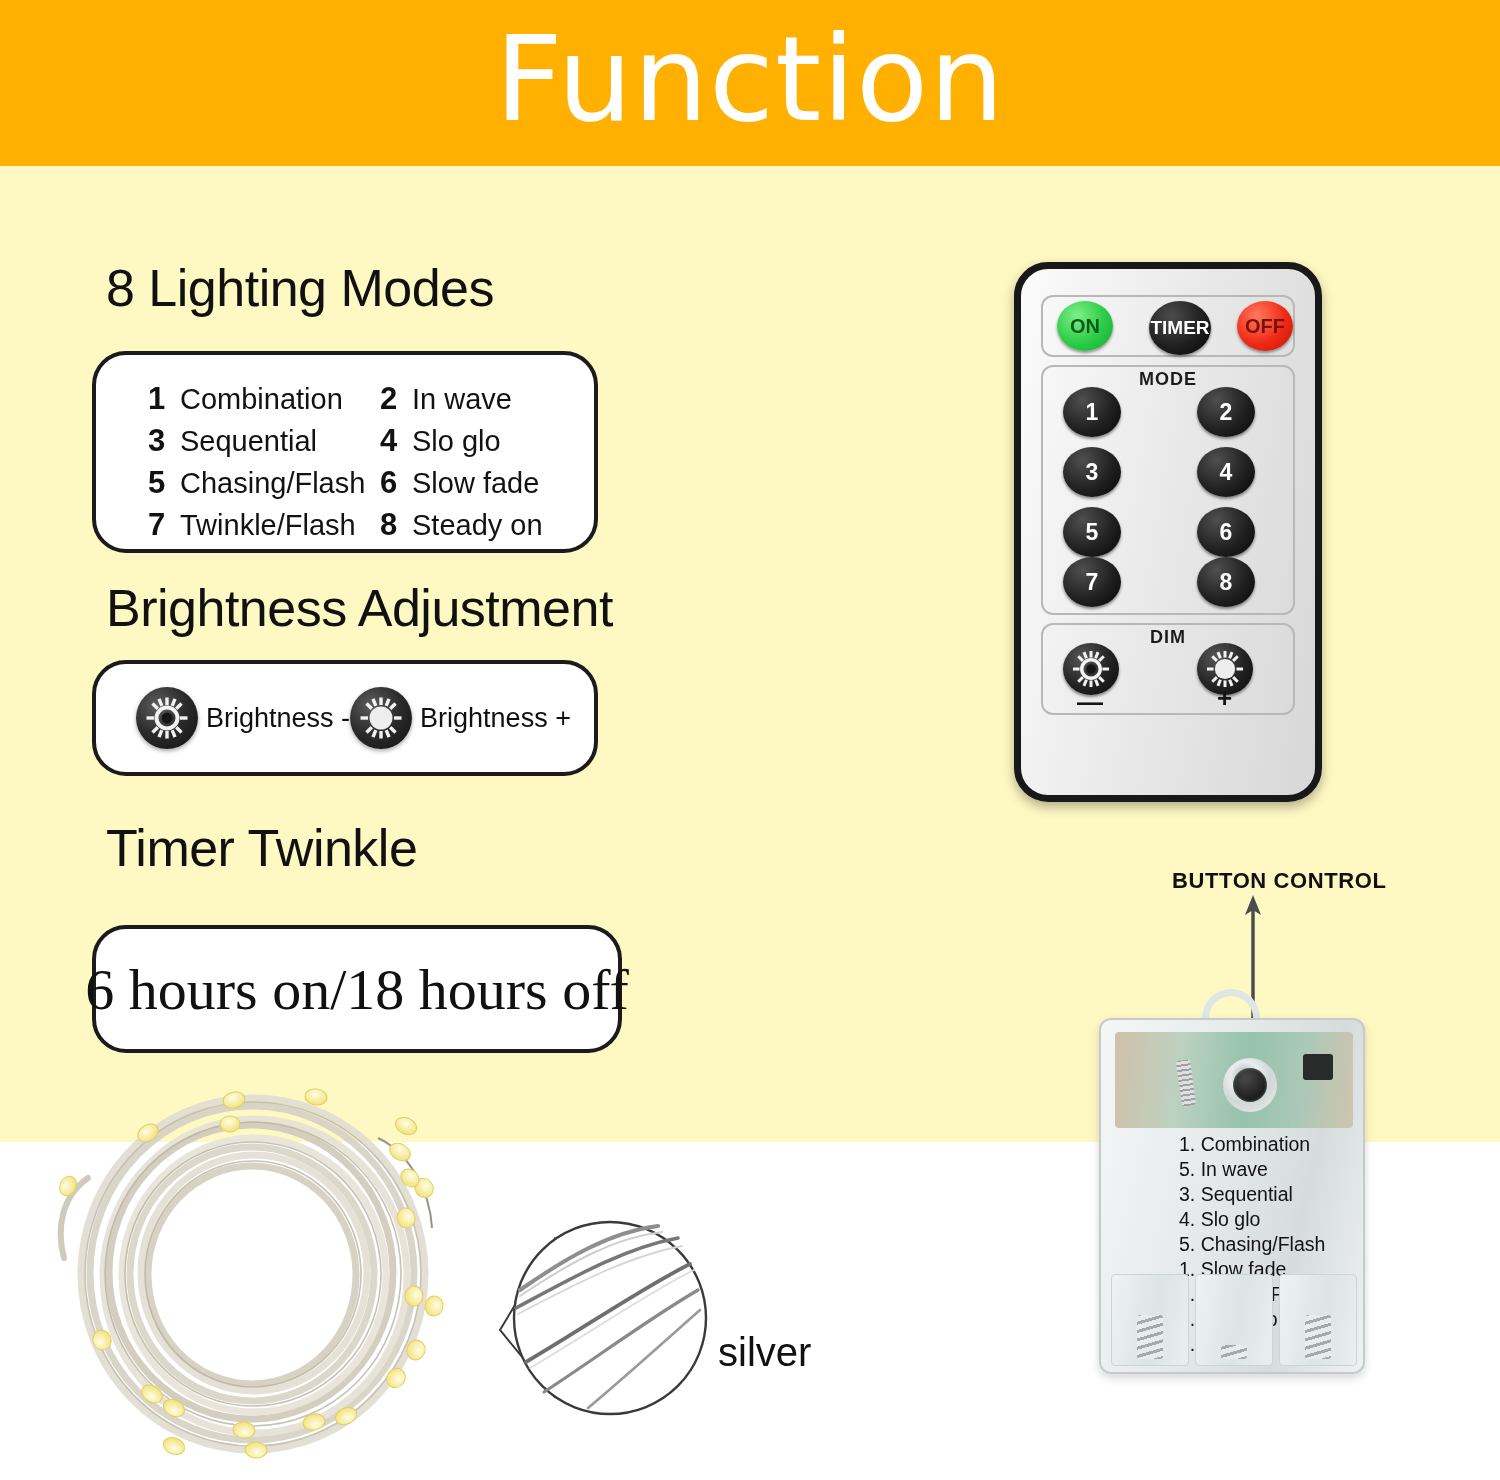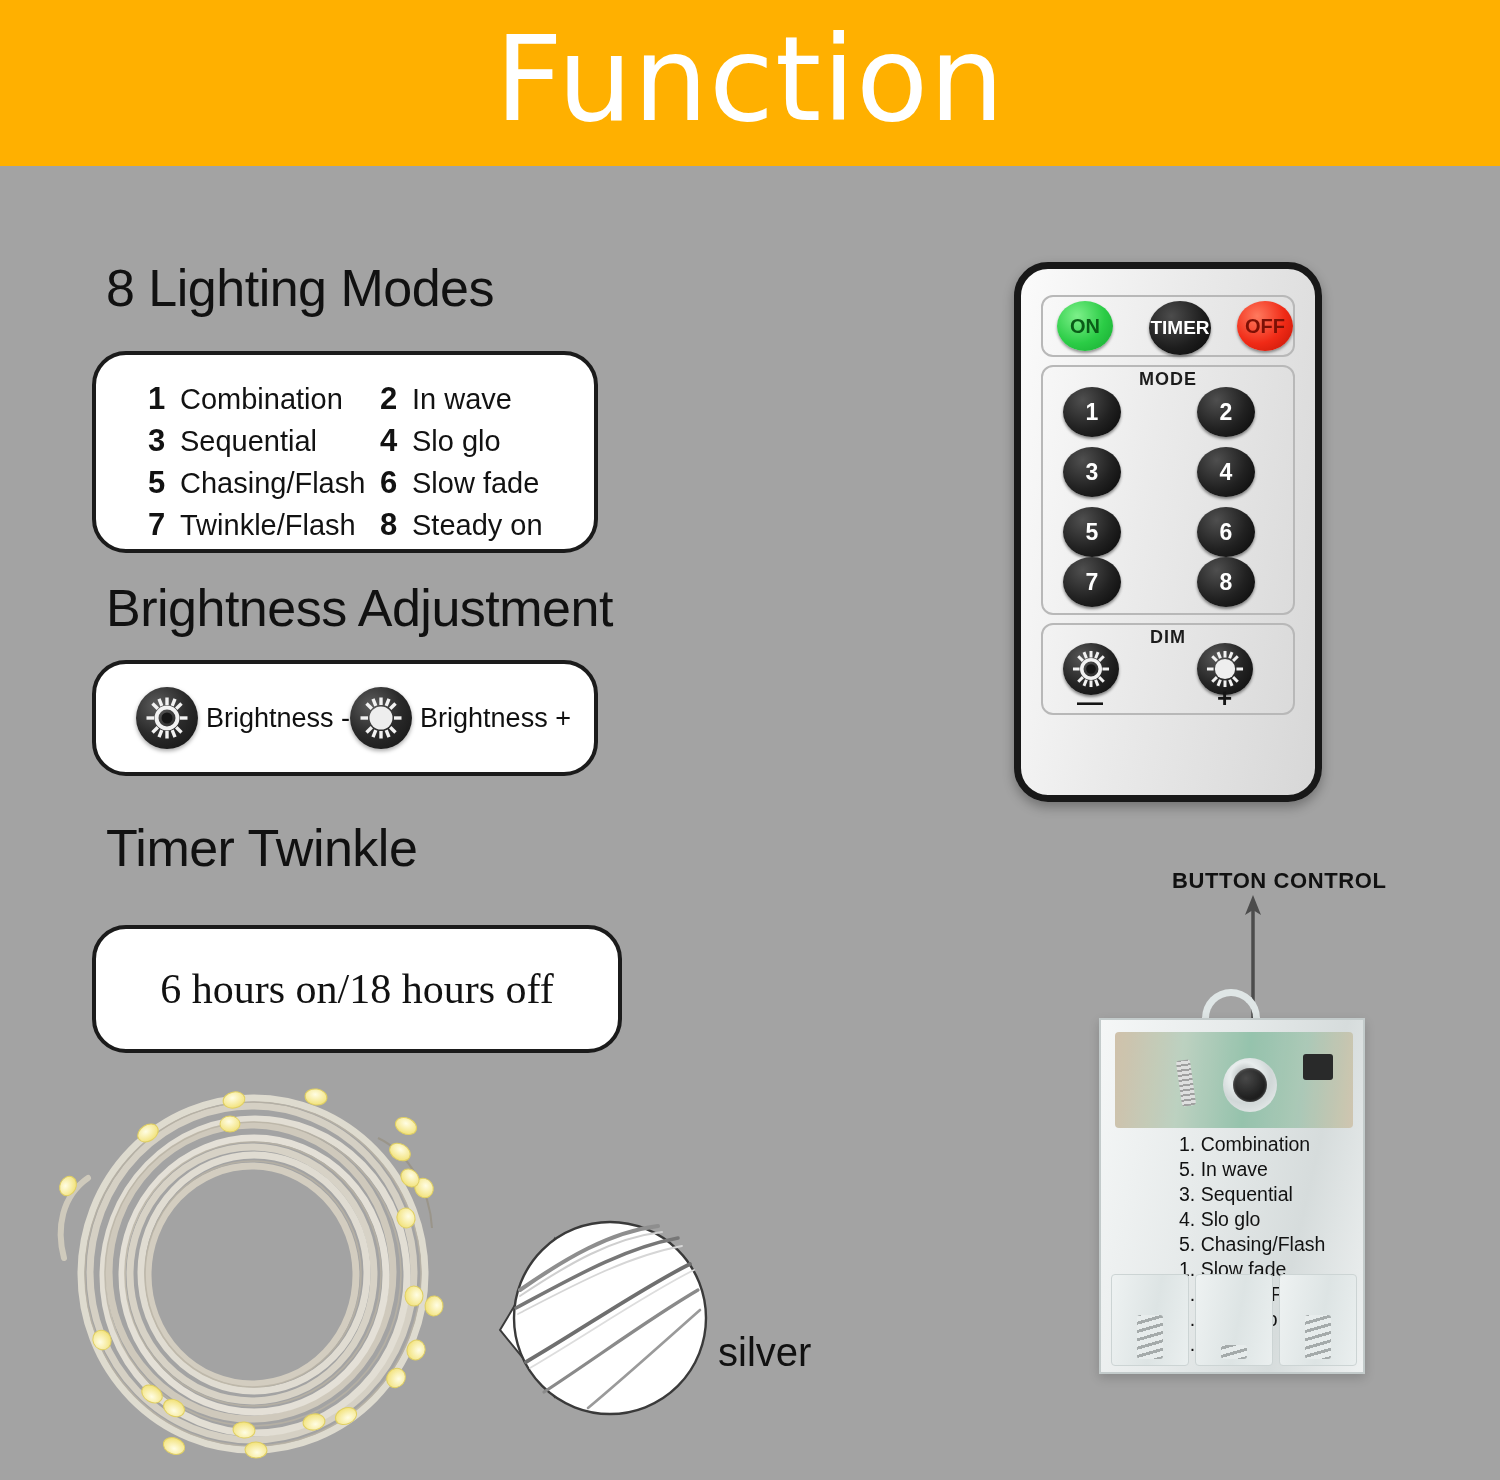--- a/index.html
+++ b/index.html
@@ -6,22 +6,22 @@
   html, body {
     width: 1500px;
     height: 1480px;
     background: #ffffff;
     font-family: "Liberation Sans", sans-serif;
     overflow: hidden;
   }
   #page {
     position: relative;
     width: 1500px;
-    height: 1480px;
-    background: #a3a3a3;
+    height: 1142px;
+    background: #fef9c3;
     padding-left: 47px;
   }
 
   
   .header-band {
     position: absolute;
     left: 0; top: 0;
     width: 1500px; height: 166px;
     background: #ffb000;
     display: flex;
@@ -104,21 +104,21 @@
     box-shadow: 0 2px 4px rgba(0,0,0,.35);
   }
   .sun-btn svg { display:block; }
 
   
   .timer-text {
     position: absolute;
     left: 0; top: 0; width: 100%; height: 100%;
     display: flex; align-items: center; justify-content: center;
     font-family: "Liberation Serif", serif;
-    font-size: 42px;
+    font-size: 58px;
     color: #111111;
     white-space: nowrap;
   }
 
   
   .remote {
     position: absolute;
     left: 1014px; top: 262px;
     width: 308px; height: 540px;
     border-radius: 34px;
@@ -204,21 +204,21 @@
     color: #111111;
     white-space: nowrap;
   }
   .bc-arrow { position: absolute; left: 1238px; top: 893px; }
 
   
   .batt {
     position: absolute;
     left: 1099px; top: 1018px;
     width: 266px; height: 356px;
-    border-radius: 0;
+    border-radius: 12px;
     background: linear-gradient(103deg,#f5f7f7 0%,#e6eaea 40%,#d6dcdc 72%,#eef1f1 100%);
     border: 2px solid #c3cbcb;
     box-shadow: 0 4px 10px rgba(0,0,0,.16);
     overflow: hidden;
   }
   .batt-loop {
     position: absolute;
     left: 1202px; top: 989px;
     width: 58px; height: 34px;
     border: 7px solid #dfe6e6;

